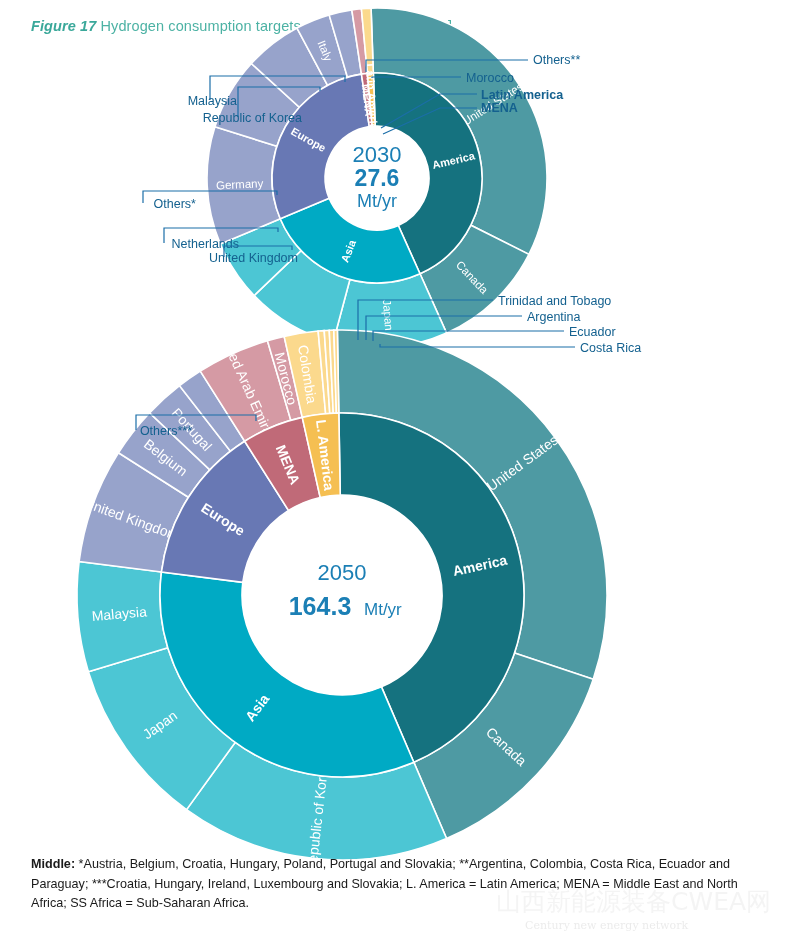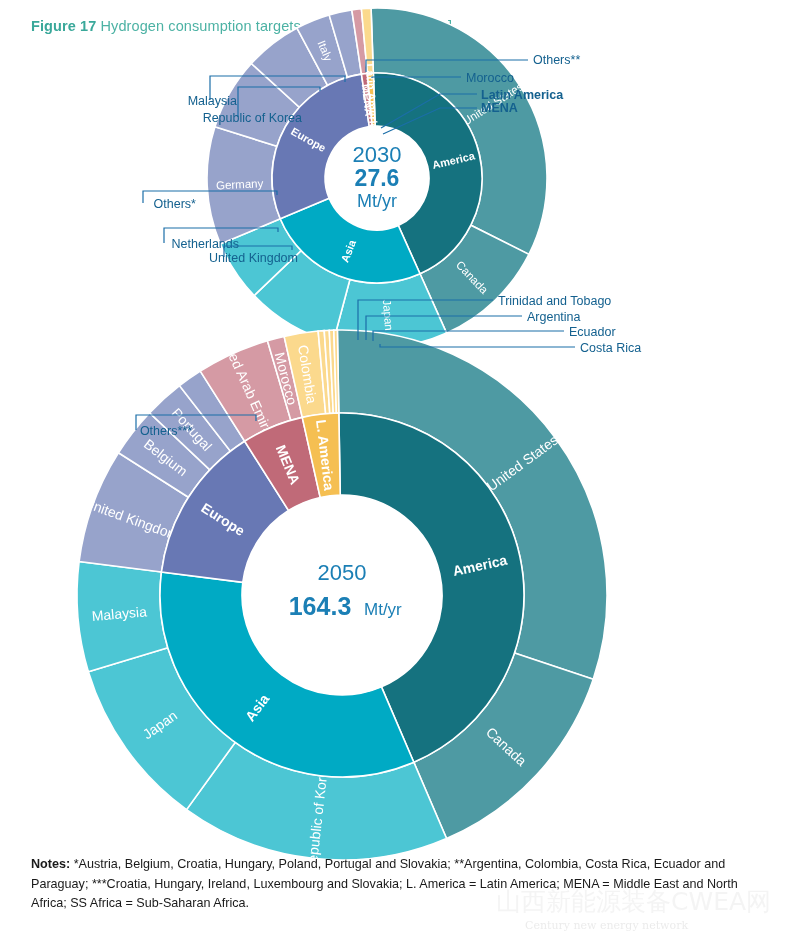--- a/index.html
+++ b/index.html
@@ -5,21 +5,21 @@
   html,body{margin:0;padding:0;}
   body{
     width:792px;height:943px;background:#ffffff;
     font-family:"Liberation Sans",sans-serif;
     position:relative;overflow:hidden;
   }
   #figure-title{
     position:absolute;left:31px;top:18px;
     font-size:14.5px;color:#4cb2a4;letter-spacing:.1px;white-space:nowrap;
   }
-  #figure-title .lbl{font-weight:bold;color:#3aa89a;}
+  #figure-title .lbl{font-weight:bold;color:#3aa89a;font-style:italic;}
   .chart-wrap{position:absolute;left:0;top:0;width:792px;}
   svg{display:block;overflow:visible;}
   .seg{stroke:#ffffff;stroke-width:1.6;}
   .seg-inner{stroke:#ffffff;stroke-width:1.6;}
   .arc-label{font-family:"Liberation Sans",sans-serif;fill:#ffffff;}
   .arc-label.inner{font-weight:bold;}
   .center-year{font-family:"Liberation Sans",sans-serif;fill:#1b7fb5;}
   .center-val{font-family:"Liberation Sans",sans-serif;fill:#1b7fb5;font-weight:bold;}
   .center-unit{font-family:"Liberation Sans",sans-serif;fill:#1b7fb5;}
   .callout-line{stroke:#1b6ea8;stroke-width:1.2;fill:none;}
@@ -270,20 +270,20 @@
         <text x="580" y="62" text-anchor="start" class="callout-text">Costa Rica</text>
       </g>
       <g>
         <path d="M256 131 L256 125 L136 125 L136 140" class="callout-line"></path>
         <text x="192" y="145" text-anchor="end" class="callout-text">Others***</text>
       </g>
     </svg>
 </div>
 
 <div id="notes">
-  <b>Notes:</b>
+  <b>Middle:</b>
   <span>*Austria, Belgium, Croatia, Hungary, Poland, Portugal and Slovakia; **Argentina, Colombia, Costa Rica, Ecuador and Paraguay; ***Croatia, Hungary, Ireland, Luxembourg and Slovakia; L. America = Latin America; MENA = Middle East and North Africa; SS Africa = Sub-Saharan Africa.</span>
 </div>
 
 <div id="watermark">
   <div id="wm-ghost">山西新能源装备CWEA网</div>
   <div id="wm-en">Century new energy network</div>
 </div>
 
 </body></html>

